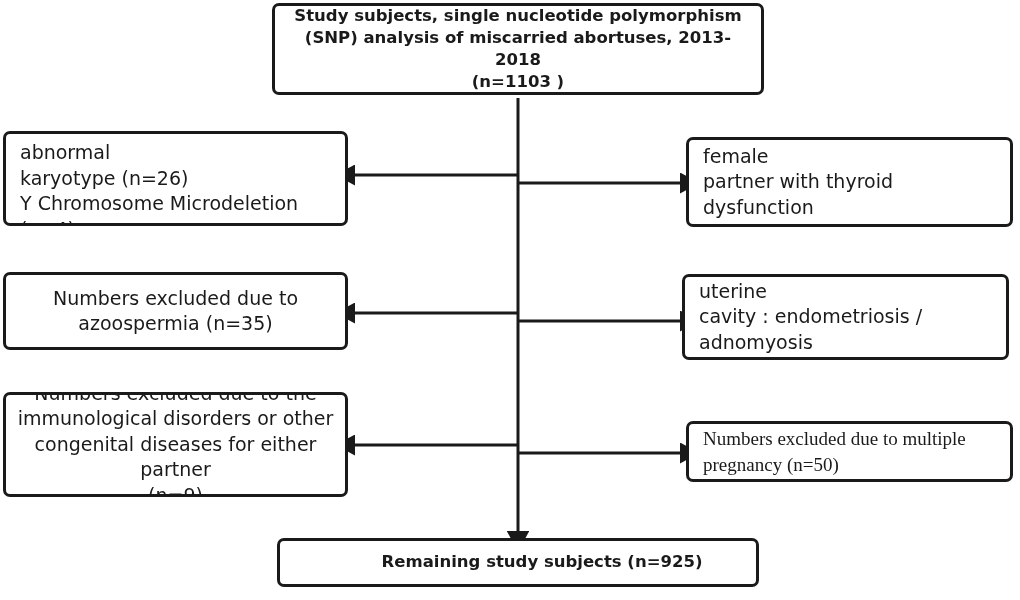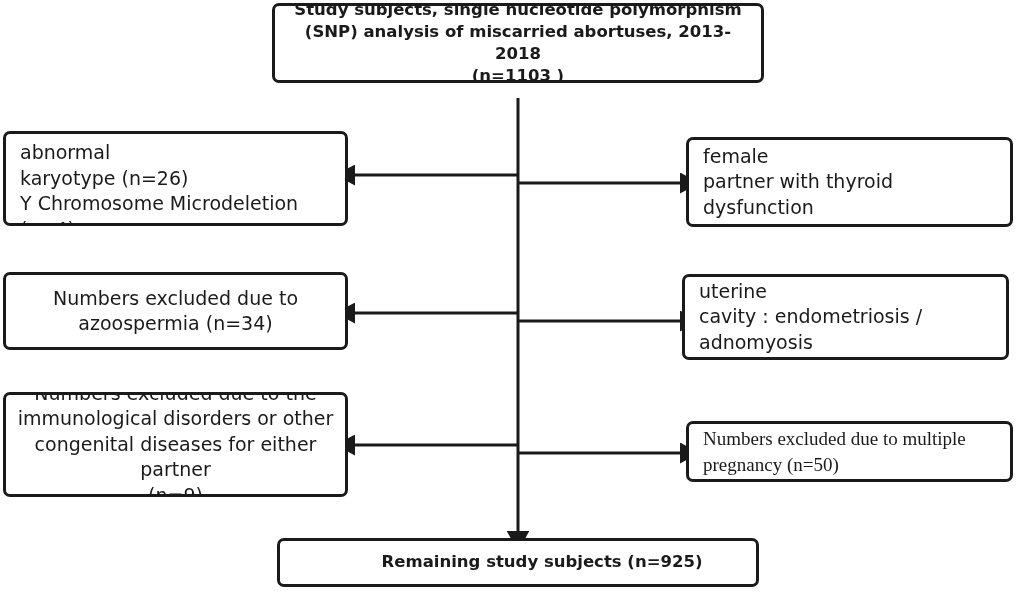--- a/index.html
+++ b/index.html
@@ -76,41 +76,41 @@
     <line x1="518" y1="175" x2="355" y2="175" stroke="#1a1a1a" stroke-width="3" marker-end="url(#arrow-right)"></line>
     <line x1="518" y1="183" x2="680" y2="183" stroke="#1a1a1a" stroke-width="3" marker-end="url(#arrow-right)"></line>
 
     <line x1="518" y1="313" x2="355" y2="313" stroke="#1a1a1a" stroke-width="3" marker-end="url(#arrow-right)"></line>
     <line x1="518" y1="321" x2="680" y2="321" stroke="#1a1a1a" stroke-width="3" marker-end="url(#arrow-right)"></line>
 
     <line x1="518" y1="445" x2="355" y2="445" stroke="#1a1a1a" stroke-width="3" marker-end="url(#arrow-right)"></line>
     <line x1="518" y1="453" x2="680" y2="453" stroke="#1a1a1a" stroke-width="3" marker-end="url(#arrow-right)"></line>
   </svg>
 
-  <div class="node-box align-center" style="left:272px; top:3px; width:492px; height:80px;">
+  <div class="node-box align-center" style="left:272px; top:3px; width:492px; height:92px;">
     <span class="node-text bold">Study subjects, single nucleotide polymorphism
 (SNP) analysis of miscarried abortuses, 2013-2018
 (n=1103 )</span>
   </div>
 
   <div class="node-box align-left" style="left:3px; top:131px; width:345px; height:95px;">
     <span class="node-text">Numbers excluded due to abnormal
 karyotype (n=26)
 Y Chromosome Microdeletion (n=4)</span>
   </div>
 
   <div class="node-box align-left" style="left:686px; top:137px; width:327px; height:90px;">
     <span class="node-text">Numbers excluded due to female
 partner with thyroid dysfunction
 (n=29)</span>
   </div>
 
   <div class="node-box align-center" style="left:3px; top:272px; width:345px; height:78px;">
     <span class="node-text">Numbers excluded due to
-azoospermia (n=34)</span>
+azoospermia (n=35)</span>
   </div>
 
   <div class="node-box align-left" style="left:682px; top:274px; width:327px; height:86px;">
     <span class="node-text">Numbers excluded due to uterine
 cavity : endometriosis / adnomyosis
 or submucous myoma (n=20)</span>
   </div>
 
   <div class="node-box align-center" style="left:3px; top:392px; width:345px; height:105px;">
     <span class="node-text">Numbers excluded due to the

